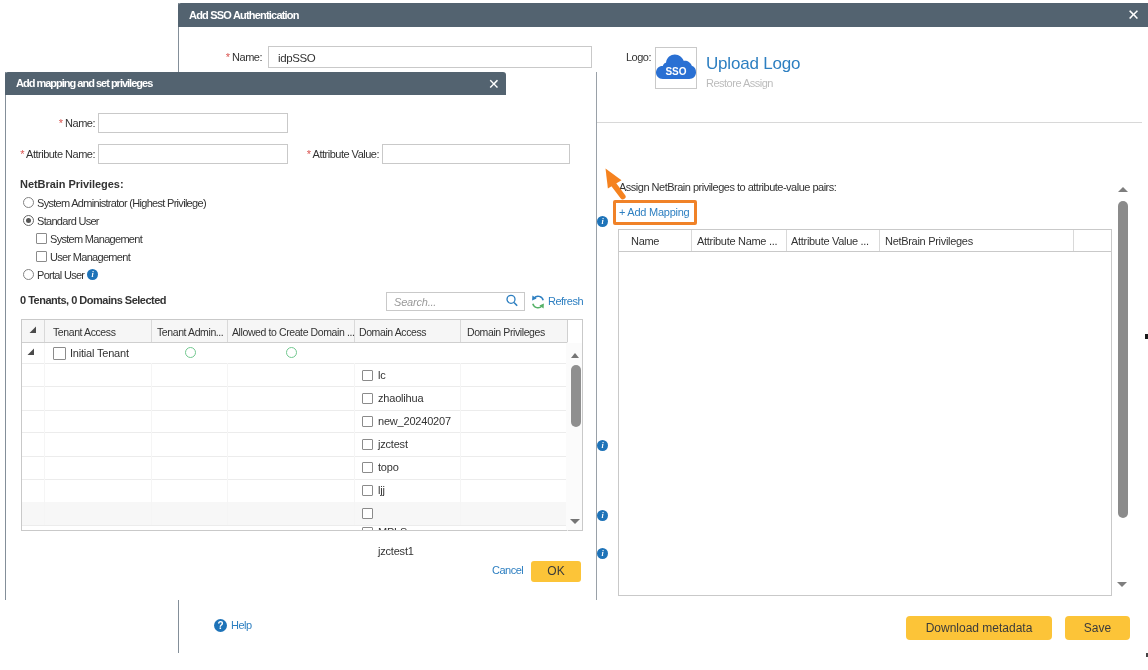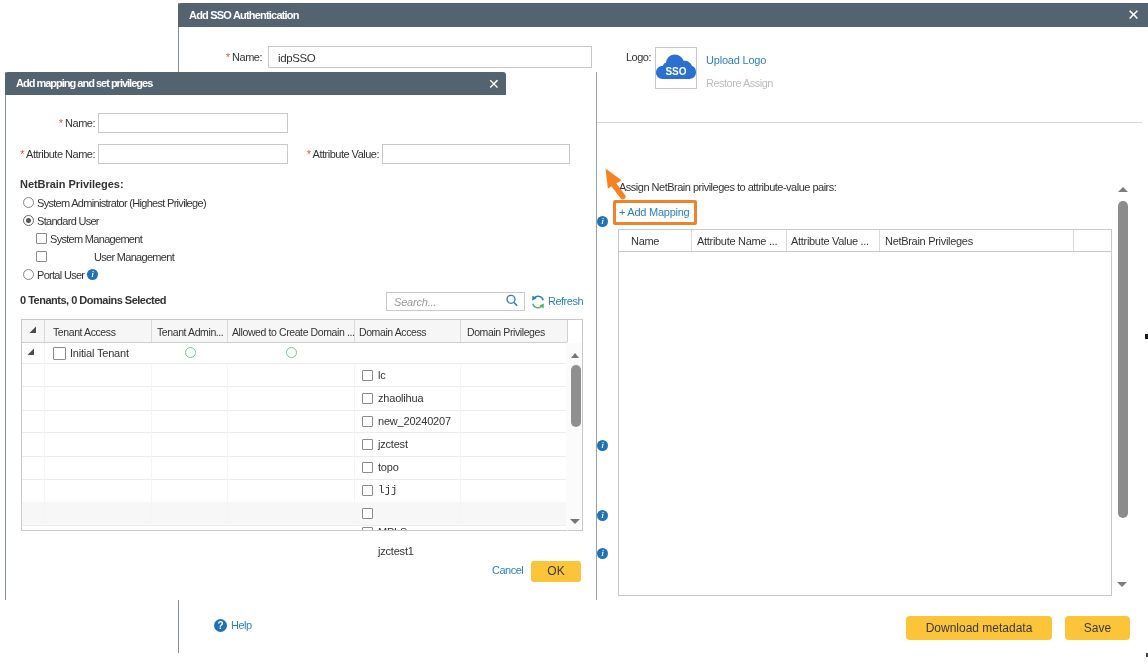--- a/index.html
+++ b/index.html
@@ -38,21 +38,21 @@
 <div class="abs t12" style="right:886px;top:51px;"><span class="star">*</span> Name:</div>
 <div class="inp" style="left:268px;top:46px;width:324px;height:22px;"></div>
 <div class="abs" style="left:278px;top:52px;font-size:11.5px;letter-spacing:-0.4px;">idpSSO</div>
 
 <div class="abs t12" style="left:626px;top:51px;">Logo:</div>
 <div class="inp" style="left:655px;top:47px;width:42px;height:42px;"></div>
 <svg class="abs" style="left:656px;top:53px;" width="40" height="30" viewBox="0 0 40 30">
   <path d="M10 9.8 C10.6 4.2 14.8 1.5 18.8 1.5 C23.3 1.5 26.6 4.6 27.6 7.8 C31.2 7.2 34.8 9.4 35.8 12.8 C38.8 13.6 40 16.3 40 19.3 C40 23.4 37 26 33.2 26 L6.8 26 C2.6 26 0 23.2 0 19.6 C0 15.2 3.4 12.6 6.8 12.9 C7.3 11.1 8.6 10.1 10 9.8 Z" fill="#2a70d3"></path>
   <text x="20" y="22" font-size="10" font-weight="bold" fill="#fff" text-anchor="middle" font-family="Liberation Sans">SSO</text>
 </svg>
-<div class="abs blue" style="left:706px;top:54px;font-size:11px;letter-spacing:-0.2px;">Upload Logo</div>
+<div class="abs blue" style="left:706px;top:54px;font-size:17px;letter-spacing:-0.2px;">Upload Logo</div>
 <div class="abs t12" style="left:706px;top:77px;color:#bcbcbc;">Restore Assign</div>
 
 <div class="abs" style="left:198px;top:122px;width:944px;height:1px;background:#d8d8d8;"></div>
 
 <div class="abs t12" style="left:619px;top:181px;">Assign NetBrain privileges to attribute-value pairs:</div>
 <div class="abs" style="left:613px;top:200px;width:84px;height:25px;border:3px solid #f08228;border-radius:2px;box-sizing:border-box;"></div>
 <div class="abs blue" style="left:619px;top:206px;font-size:11px;letter-spacing:-0.25px;">+ Add Mapping</div>
 
 <div class="info" style="left:597px;top:216px;">i</div>
 <div class="info" style="left:597px;top:440px;">i</div>
@@ -104,21 +104,21 @@
 
   <div class="abs" style="left:20px;top:178px;font-weight:bold;font-size:11px;letter-spacing:-0.05px;">NetBrain Privileges:</div>
   <div class="radio" style="left:23px;top:197px;"></div>
   <div class="abs" style="left:37px;top:197px;font-size:11px;letter-spacing:-0.7px;">System Administrator (Highest Privilege)</div>
   <div class="radio" style="left:23px;top:215px;border-color:#666;"></div>
   <div class="abs" style="left:26px;top:218px;width:5px;height:5px;border-radius:50%;background:#555;"></div>
   <div class="abs" style="left:37px;top:215px;font-size:11px;letter-spacing:-0.7px;">Standard User</div>
   <div class="cb" style="left:36px;top:233px;"></div>
   <div class="abs" style="left:50px;top:233px;font-size:11px;letter-spacing:-0.7px;">System Management</div>
   <div class="cb" style="left:36px;top:251px;"></div>
-  <div class="abs" style="left:50px;top:251px;font-size:11px;letter-spacing:-0.7px;margin-left:44px;">User Management</div>
+  <div class="abs" style="left:50px;top:251px;font-size:11px;letter-spacing:-0.7px;">User Management</div>
   <div class="radio" style="left:23px;top:269px;"></div>
   <div class="abs" style="left:37px;top:269px;font-size:11px;letter-spacing:-0.7px;">Portal User</div>
   <div class="info" style="left:87px;top:269px;">i</div>
 
   <div class="abs t12" style="left:20px;top:294px;font-weight:bold;">0 Tenants, 0 Domains Selected</div>
   <div class="inp" style="left:386px;top:292px;width:139px;height:19px;"></div>
   <div class="abs t11" style="left:394px;top:296px;color:#9a9a9a;font-style:italic;">Search...</div>
   <svg class="abs" style="left:504px;top:293px;" width="16" height="16" viewBox="0 0 16 16">
     <circle cx="7" cy="6.3" r="4" fill="none" stroke="#2d7fc1" stroke-width="1.3"></circle>
     <line x1="10" y1="9.5" x2="13.2" y2="12.8" stroke="#2d7fc1" stroke-width="1.6"></line>
@@ -178,21 +178,21 @@
     <div class="abs t11" style="left:378px;top:369px;">lc</div>
   <div class="cb" style="left:362px;top:393px;"></div>
     <div class="abs t11" style="left:378px;top:392px;">zhaolihua</div>
   <div class="cb" style="left:362px;top:416px;"></div>
     <div class="abs t11" style="left:378px;top:415px;">new_20240207</div>
   <div class="cb" style="left:362px;top:439px;"></div>
     <div class="abs t11" style="left:378px;top:438px;">jzctest</div>
   <div class="cb" style="left:362px;top:462px;"></div>
     <div class="abs t11" style="left:378px;top:461px;">topo</div>
   <div class="cb" style="left:362px;top:485px;"></div>
-    <div class="abs t11" style="left:378px;top:484px;font-family:Liberation Mono, monospace;">ljj</div>
+    <div class="abs t11" style="left:378px;top:484px;">ljj</div>
   <div class="cb" style="left:362px;top:508px;"></div>
     <div class="abs t11" style="left:378px;top:507px;margin-top:38px;">jzctest1</div>
   <div class="abs" style="left:22px;top:525px;width:545px;height:5px;overflow:hidden;">
     <div class="cb" style="left:340px;top:2px;"></div>
       <div class="abs t11" style="left:356px;top:1px;">MPLS</div>
   </div>
 
   <div class="abs" style="left:566px;top:343px;width:16px;height:187px;background:#fbfbfb;"></div>
   <div class="abs" style="left:571px;top:353px;width:0;height:0;border-left:4.5px solid transparent;border-right:4.5px solid transparent;border-bottom:5px solid #757575;"></div>
   <div class="abs" style="left:571px;top:365px;width:10px;height:62px;border-radius:5px;background:#8f8f8f;"></div>

